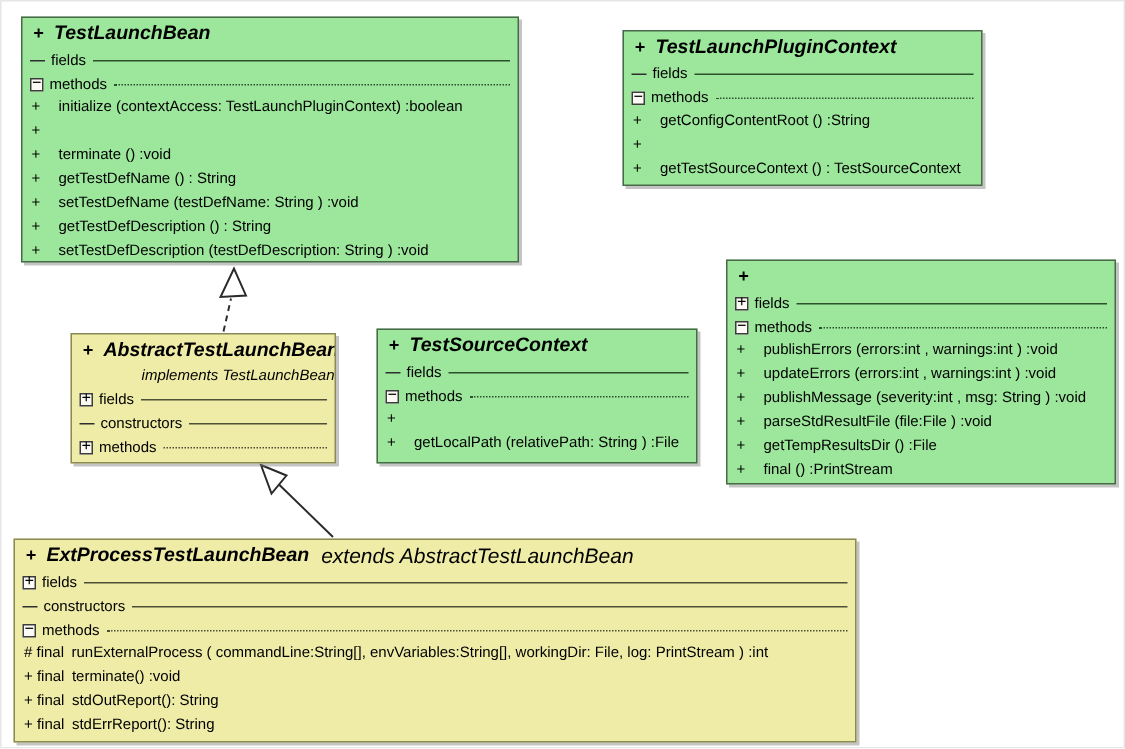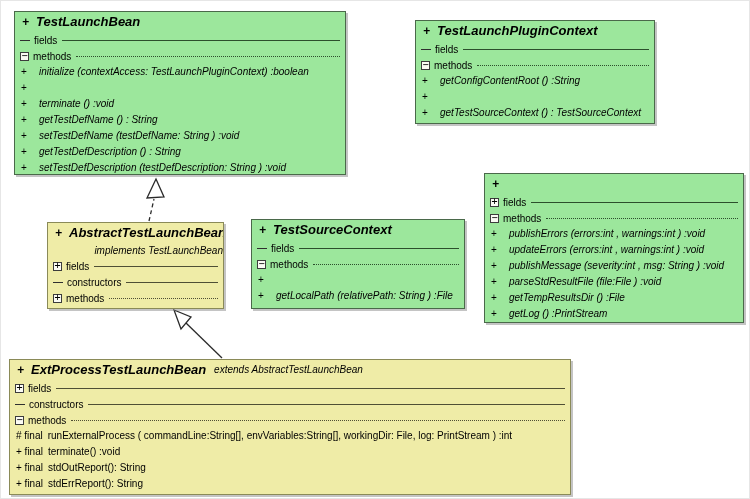--- a/index.html
+++ b/index.html
@@ -22,21 +22,21 @@
   .uml-class-box.green{ background:#9CE79C; border:1px solid #4a694a; }
   .uml-class-box.yellow{ background:#EFECA7; border:1px solid #8a8a58; }
   .title-row{
     height:20px; line-height:20px;
     padding:0 6px 0 7px;
     white-space:nowrap; overflow:hidden;
     display:flex; align-items:center;
   }
   .title-vis{ font-weight:bold; font-style:italic; font-size:12px; margin-right:7px; }
   .class-title{ font-weight:bold; font-style:italic; font-size:13px; letter-spacing:0; }
-  .title-suffix{ font-style:italic; font-size:10px; margin-left:8px; white-space:nowrap; }
+  .title-suffix{ font-style:italic; font-size:14px; margin-left:8px; white-space:nowrap; }
   .subtitle-row{
     height:15px; line-height:15px; text-align:right;
     font-style:italic; font-size:10px;
   }
   .section-row{
     height:16px; display:flex; align-items:center;
     padding:0 5px 0 5px; box-sizing:border-box;
   }
   .section-label{ font-size:10px; margin-right:5px; white-space:nowrap; }
   .expander{
@@ -54,21 +54,21 @@
   .green .ruler.solid{ border-top:1px solid #2c4f2c; }
   .green .ruler.dotted{ border-top:1px dotted #2c4f2c; }
   .yellow .ruler.solid{ border-top:1px solid #4f4f35; }
   .yellow .ruler.dotted{ border-top:1px dotted #4f4f35; }
   .member-row{
     height:16px; line-height:16px;
     padding-left:6px; white-space:nowrap; overflow:hidden;
     font-size:10px; display:flex; align-items:center;
   }
   .member-prefix{ min-width:13px; margin-right:5px; font-style:normal; white-space:pre; }
-  .member-text.it{ font-style:italic; }
+  .member-text.it{ }
   .member-text.up{ font-style:normal; }
   #connector-layer{ position:absolute; left:0; top:0; pointer-events:none; }
 </style>
 </head>
 <body>
 
 <div id="canvas" style="width: 750px; height: 499px; background: rgb(255, 255, 255);">
   <svg id="connector-layer" width="750" height="499" viewBox="0 0 750 499">
       <g>
         <line x1="148" y1="220" x2="153" y2="198" stroke="#2a2a2a" stroke-width="1.3" stroke-dasharray="4 3"></line>
@@ -178,21 +178,21 @@
       <div class="member-row">
         <span class="member-prefix">+</span>
         <span class="member-text it">parseStdResultFile (file:File ) :void</span>
       </div>
       <div class="member-row">
         <span class="member-prefix">+</span>
         <span class="member-text it">getTempResultsDir () :File</span>
       </div>
       <div class="member-row">
         <span class="member-prefix">+</span>
-        <span class="member-text it">getLog () :PrintStream</span>
+        <span class="member-text it">final () :PrintStream</span>
       </div>
     </div>
     <div class="uml-class-box yellow" style="left: 46px; top: 221px; width: 177px; height: 87px;">
       <div class="title-row">
         <span class="title-vis">+</span>
         <span class="class-title">AbstractTestLaunchBean</span>
       </div>
       <div class="subtitle-row">implements  TestLaunchBean</div>
       <div class="section-row">
         <span class="expander">+</span>

